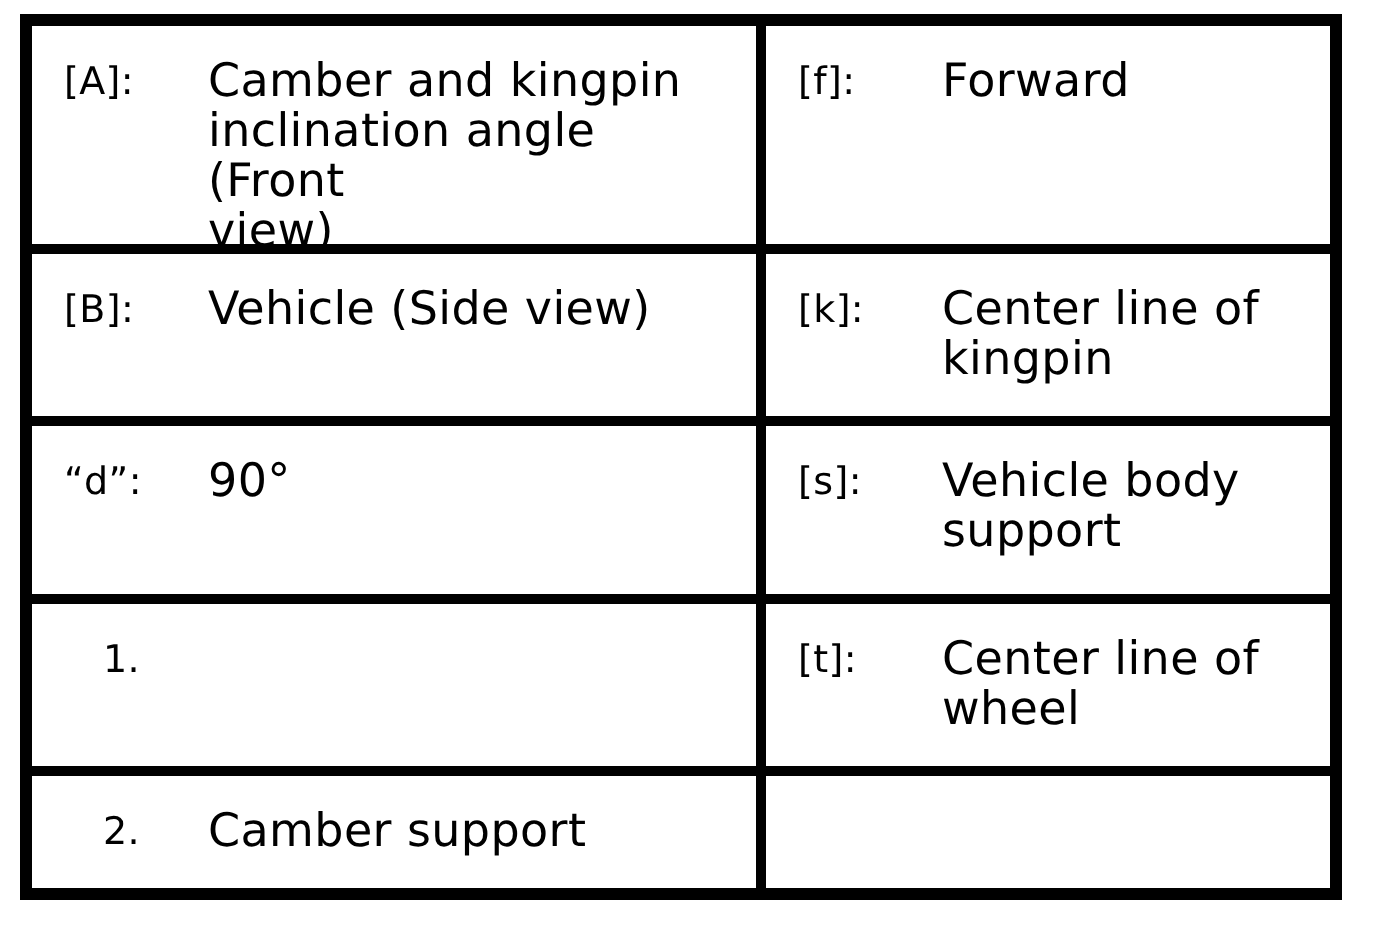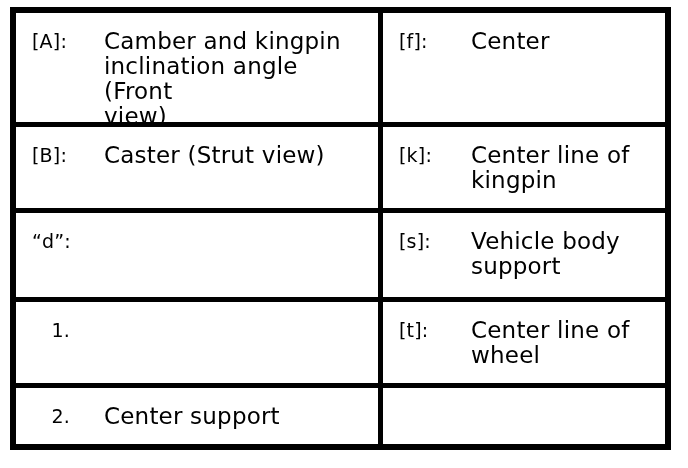--- a/index.html
+++ b/index.html
@@ -62,53 +62,54 @@
 <div class="legend-table">
 
   <div class="cell">
     <span class="lbl">[A]:</span>
     <span class="desc">Camber and kingpin
 inclination angle (Front
 view)</span>
   </div>
   <div class="cell">
     <span class="lbl">[f]:</span>
-    <span class="desc">Center</span>
+    <span class="desc">Forward</span>
   </div>
 
   <div class="cell">
     <span class="lbl">[B]:</span>
-    <span class="desc">Caster (Strut view)</span>
+    <span class="desc">Vehicle (Side view)</span>
   </div>
   <div class="cell">
     <span class="lbl">[k]:</span>
     <span class="desc">Center line of
 kingpin</span>
   </div>
 
   <div class="cell">
     <span class="lbl">“d”:</span>
+    <span class="desc">90°</span>
   </div>
   <div class="cell">
     <span class="lbl">[s]:</span>
     <span class="desc">Vehicle body
 support</span>
   </div>
 
   <div class="cell">
     <span class="lbl num">1.</span>
   </div>
   <div class="cell">
     <span class="lbl">[t]:</span>
     <span class="desc">Center line of
 wheel</span>
   </div>
 
   <div class="cell">
     <span class="lbl num">2.</span>
-    <span class="desc">Center support</span>
+    <span class="desc">Camber support</span>
   </div>
   <div class="cell">
     <span class="lbl"></span>
     <span class="desc"></span>
   </div>
 
 </div>
 
 </body></html>

